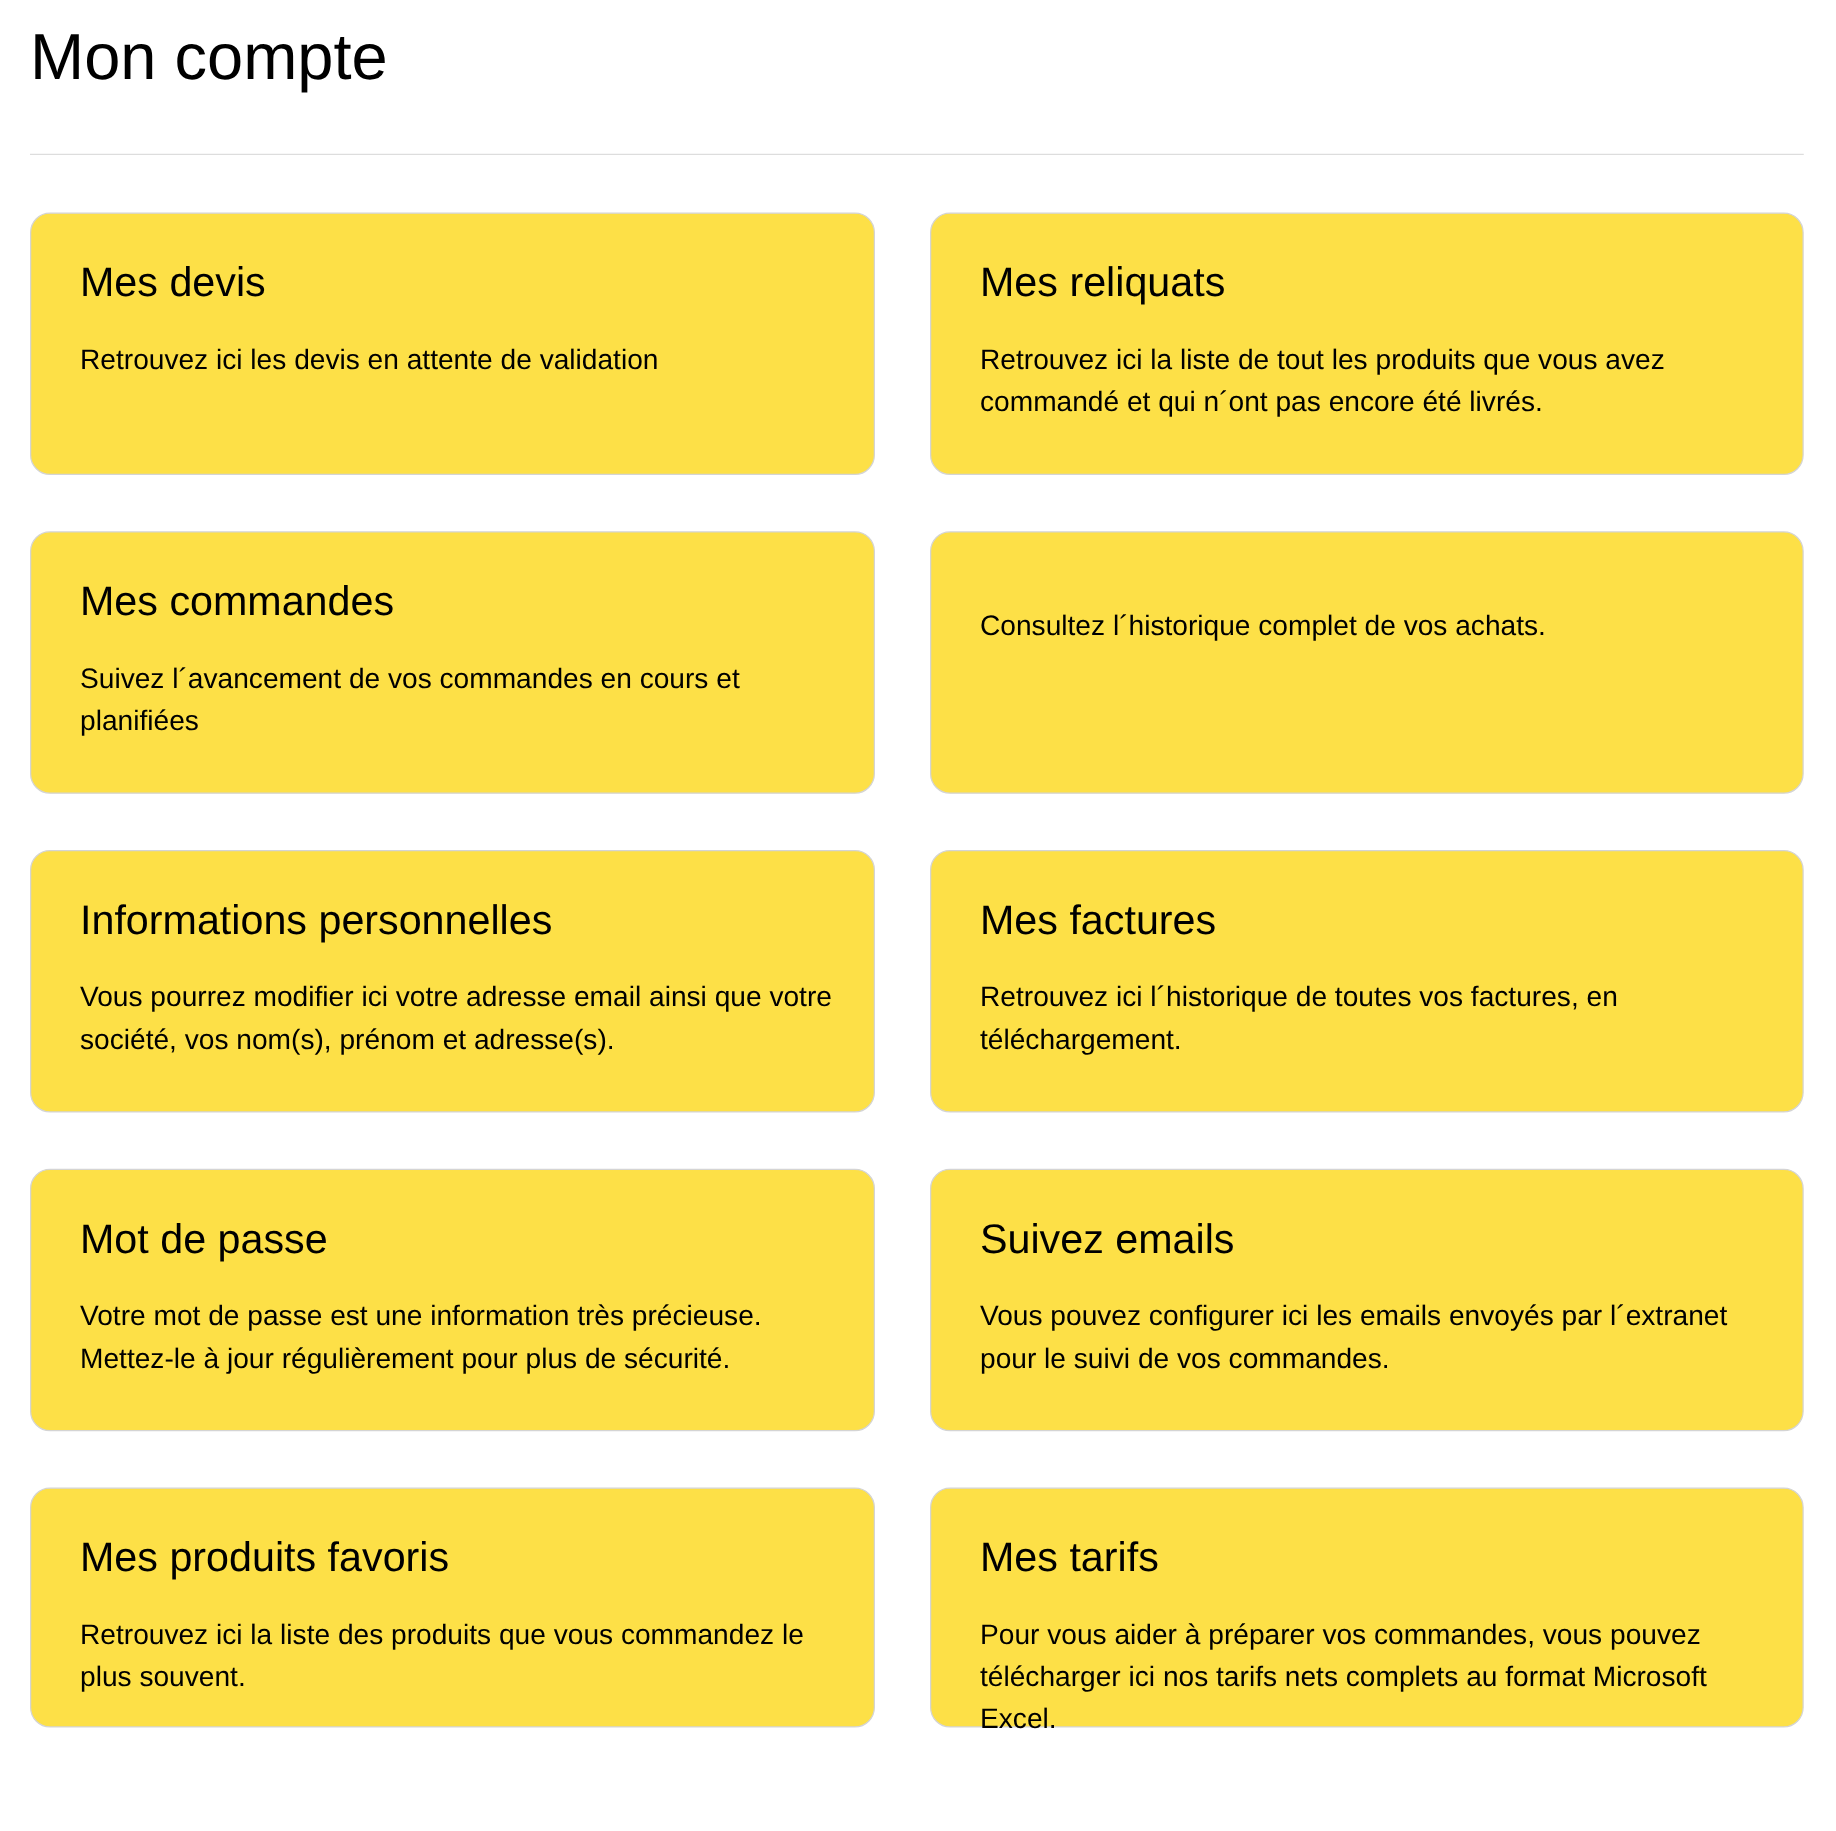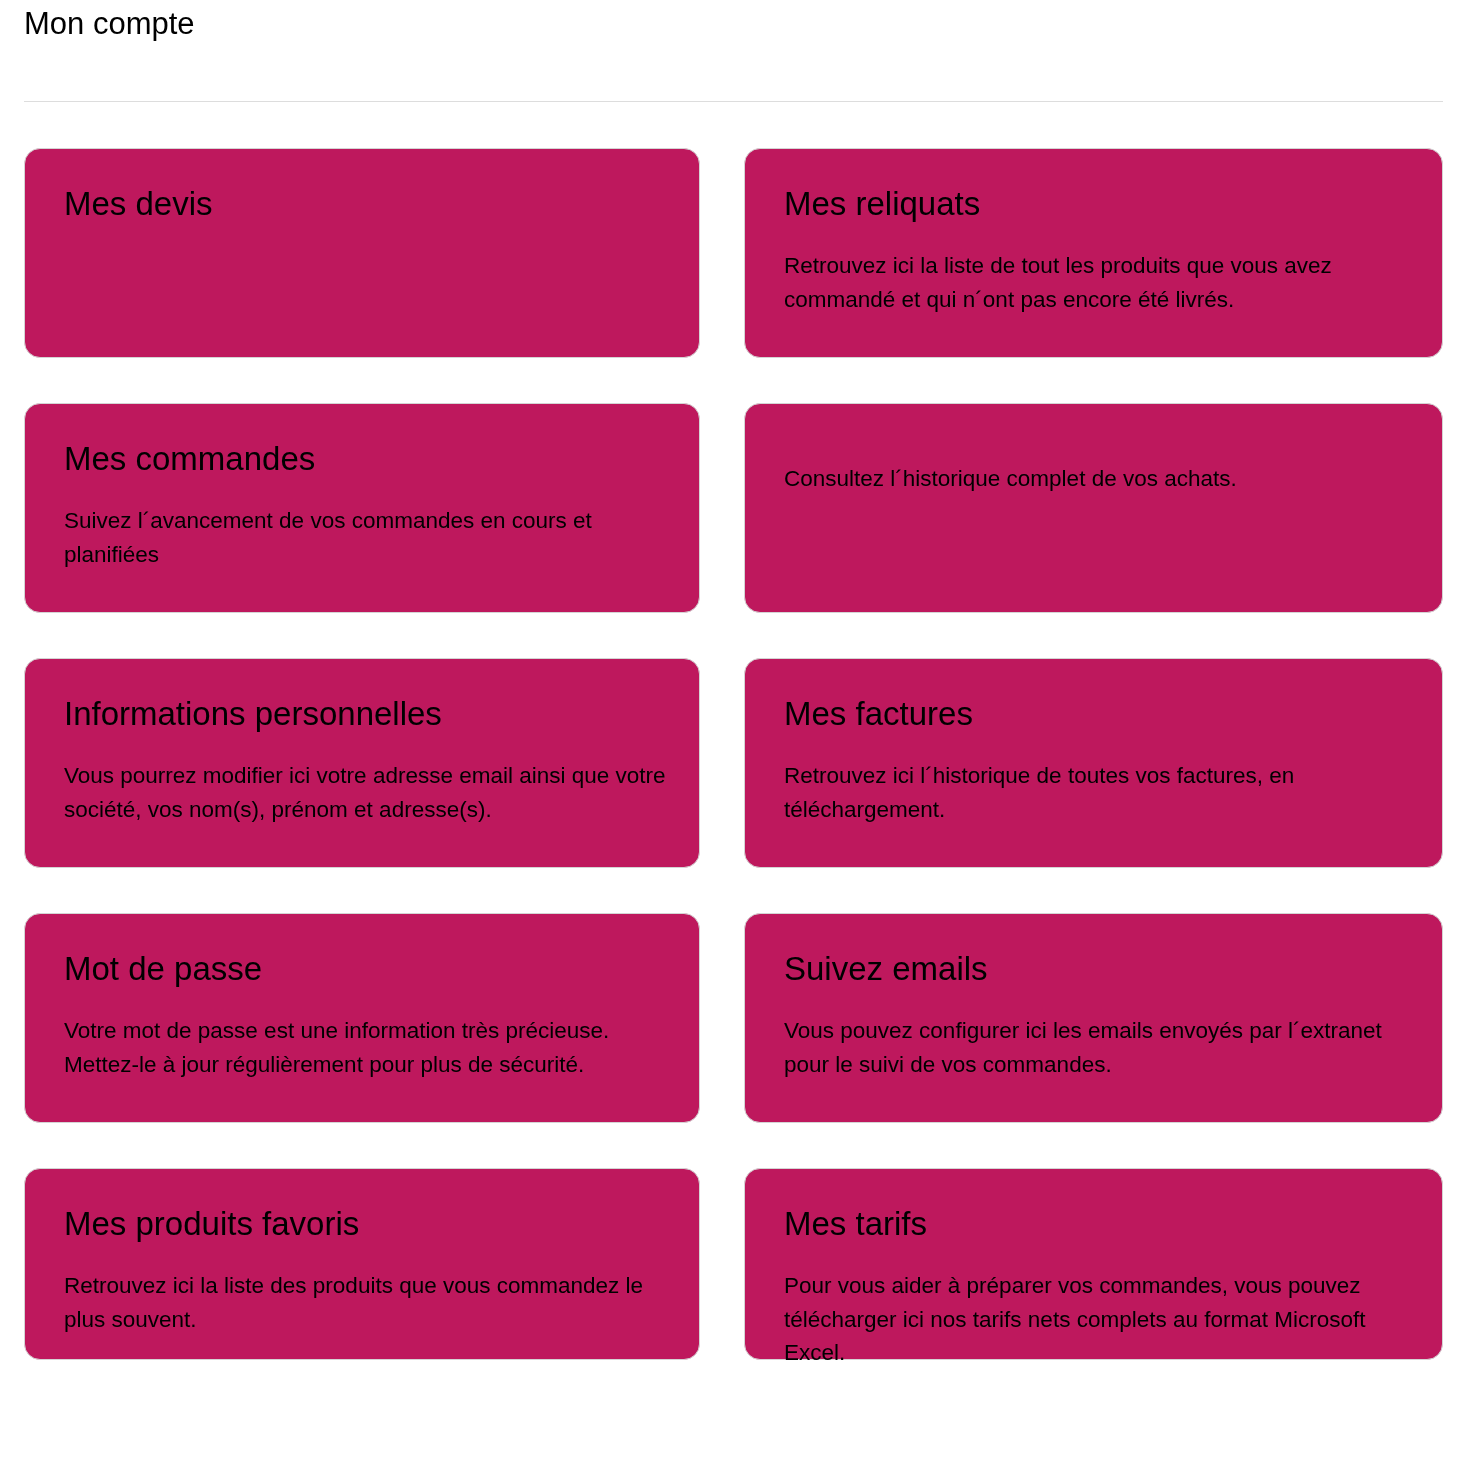--- a/index.html
+++ b/index.html
@@ -2,62 +2,63 @@
 <html><head>
 <meta charset="utf-8">
 <style>
   html, body { margin: 0; padding: 0; background: #ffffff; }
   body {
     width: 1469px; height: 1465px; overflow: hidden;
     font-family: "Liberation Sans", sans-serif; color: #000;
   }
   .page { padding: 0 26px 0 24px; }
   .page-title {
-    font-size: 31px; font-weight: 400; margin: 0;
-    height: 50px; line-height: 48px;
+    font-size: 52px; font-weight: 400; margin: 0;
+    padding-top: 22px; height: 50px; line-height: 48px;
   }
   .divider {
     border: 0; border-top: 1px solid #dddddd;
     margin: 51px 0 0 0;
   }
   .grid {
     display: grid;
     grid-template-columns: 676px 699px;
     column-gap: 44px;
     margin-top: 46px;
   }
   .card {
     box-sizing: border-box;
     border: 1px solid #d4d4d4;
     border-radius: 16px;
     padding: 34px 24px 20px 39px;
     height: 210px;
     margin-bottom: 45px;
     cursor: pointer;
-    background: #be185d;
+    background: #fde047;
   }
   .card.tall { height: 192px; }
   .card-title {
     font-size: 33px; font-weight: 400; margin: 0;
     line-height: 42px;
   }
   .card-desc {
     font-size: 22.5px; line-height: 33.5px; margin: 24px 0 0 0;
   }
 </style>
 </head>
 <body>
 
 <div class="page">
   <h1 class="page-title">Mon compte</h1>
   <hr class="divider">
 
   <div class="grid">
     <div class="card">
       <h2 class="card-title">Mes devis</h2>
+      <p class="card-desc">Retrouvez ici les devis en attente de validation</p>
     </div>
     <div class="card">
       <h2 class="card-title">Mes reliquats</h2>
       <p class="card-desc">Retrouvez ici la liste de tout les produits que vous avez commandé et qui n´ont pas encore été livrés.</p>
     </div>
 
     <div class="card">
       <h2 class="card-title">Mes commandes</h2>
       <p class="card-desc">Suivez l´avancement de vos commandes en cours et planifiées</p>
     </div>

